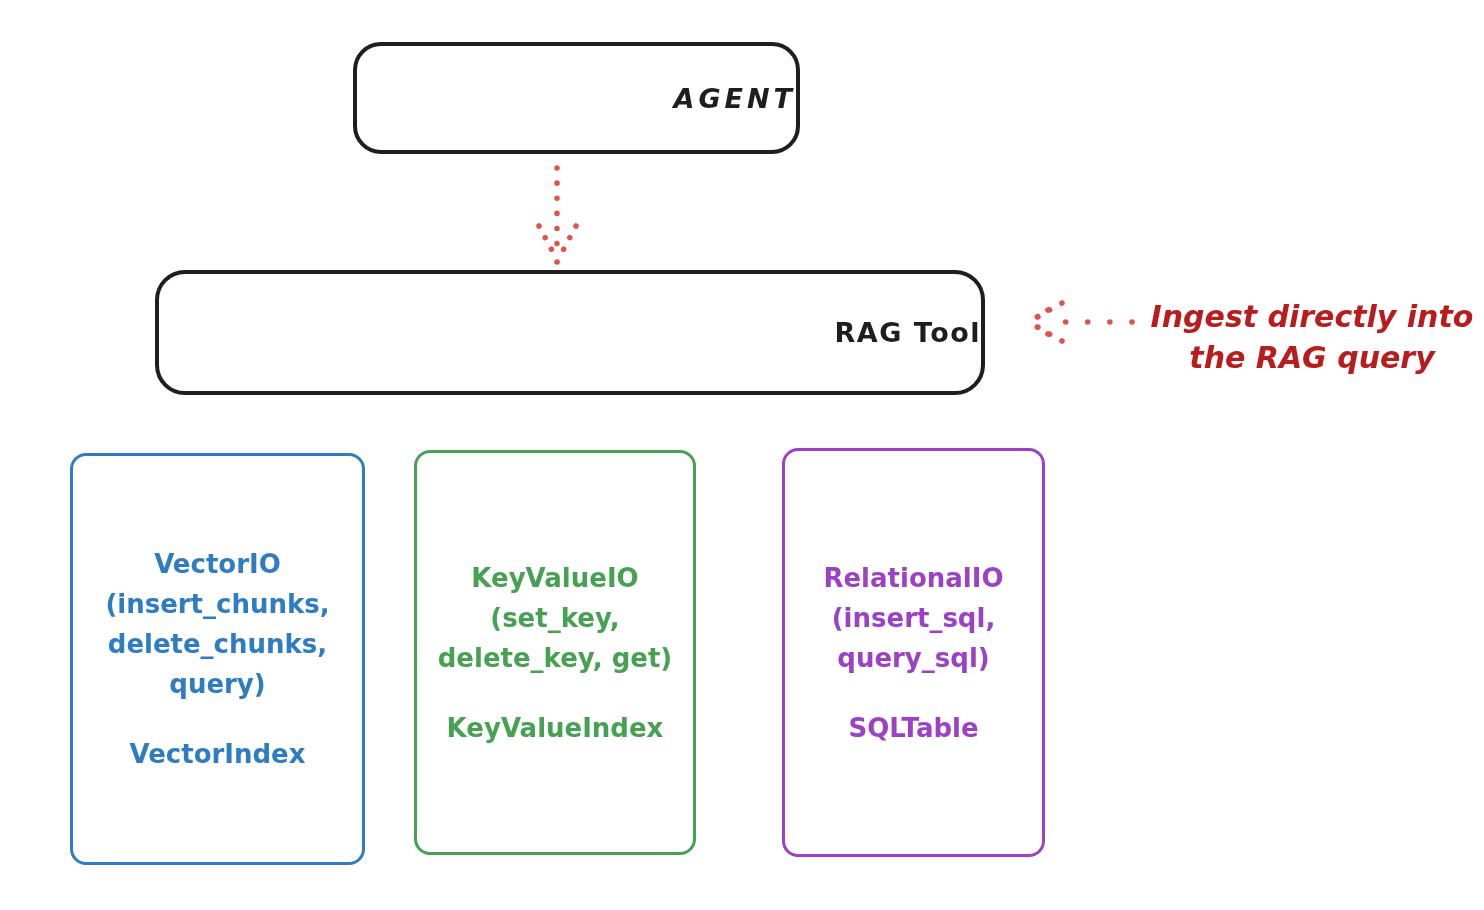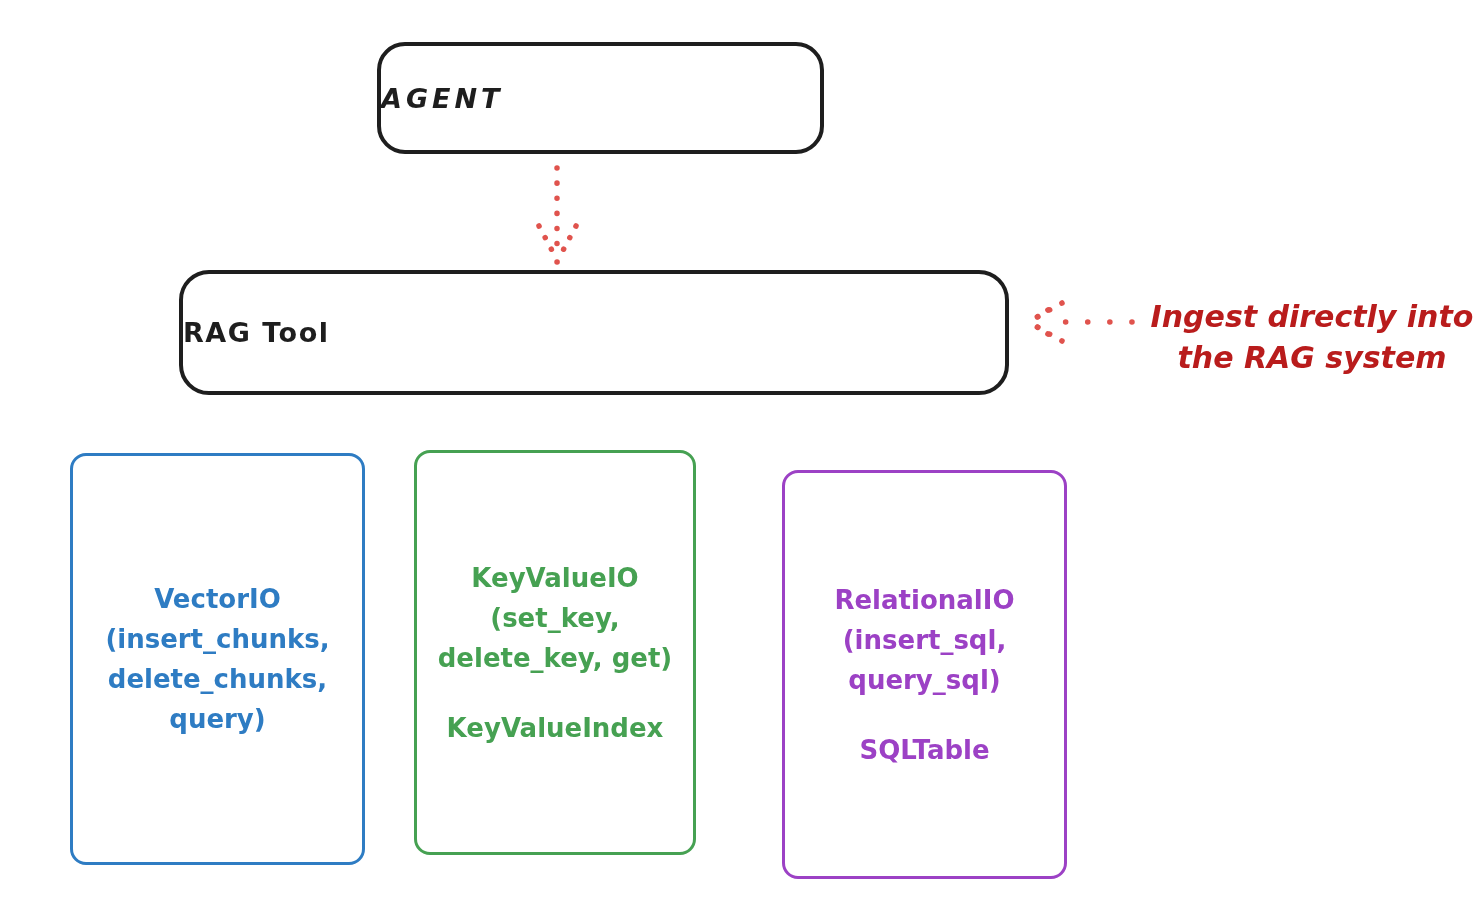--- a/index.html
+++ b/index.html
@@ -11,22 +11,21 @@
     font-family: "DejaVu Sans", sans-serif;
     overflow: hidden;
   }
   .sketch-box {
     position: absolute;
     box-sizing: border-box;
     border: 4px solid #1e1e1e;
     background: #ffffff;
     display: flex;
     align-items: center;
-    justify-content: flex-start;
-    margin-left: 24px;
+    justify-content: flex-end;
   }
   .box-agent {
     left: 353px; top: 42px; width: 447px; height: 112px;
     border-radius: 28px;
   }
   .box-rag {
     left: 155px; top: 270px; width: 830px; height: 125px;
     border-radius: 30px;
   }
   .black-label {
@@ -49,21 +48,21 @@
     justify-content: center;
     text-align: center;
     font-size: 26px;
     font-weight: 700;
     line-height: 40px;
   }
   .backend span { display: block; }
   .backend .idx { margin-top: 30px; }
   .backend-vector   { left: 70px;  top: 453px; width: 295px; height: 412px; color: #2e7cc3; border-color: #2e7cc3; }
   .backend-keyvalue { left: 414px; top: 450px; width: 282px; height: 405px; color: #46a152; border-color: #46a152; }
-  .backend-relational { left: 782px; top: 448px; width: 285px; height: 409px; color: #9c41c5; border-color: #9c41c5; margin-top: 22px; }
+  .backend-relational { left: 782px; top: 448px; width: 263px; height: 409px; color: #9c41c5; border-color: #9c41c5; }
   .annotation {
     position: absolute;
     left: 1142px; top: 296px; width: 340px;
     text-align: center;
     color: #b91c1c;
     font-size: 30px;
     font-weight: 700;
     line-height: 41px;
     font-style: italic;
   }
@@ -100,28 +99,29 @@
       <line x1="1132" y1="322" x2="1054" y2="322" stroke-dasharray="0.1 22"></line>
       <line x1="1062" y1="303" x2="1028" y2="322" stroke-dasharray="0.1 14"></line>
       <line x1="1062" y1="341" x2="1028" y2="322" stroke-dasharray="0.1 14"></line>
       <line x1="1048" y1="310" x2="1030" y2="322" stroke-dasharray="0.1 12"></line>
       <line x1="1048" y1="334" x2="1030" y2="322" stroke-dasharray="0.1 12"></line>
     </g>
   </svg>
 
   <div class="annotation">
     <span>Ingest directly into</span>
-    <span>the RAG system</span>
+    <span>the RAG query</span>
   </div>
 
   <div class="backend backend-vector">
     <span>VectorIO</span>
     <span>(insert_chunks,</span>
     <span>delete_chunks,</span>
     <span>query)</span>
+    <span class="idx">VectorIndex</span>
   </div>
 
   <div class="backend backend-keyvalue">
     <span>KeyValueIO</span>
     <span>(set_key,</span>
     <span>delete_key, get)</span>
     <span class="idx">KeyValueIndex</span>
   </div>
 
   <div class="backend backend-relational">

